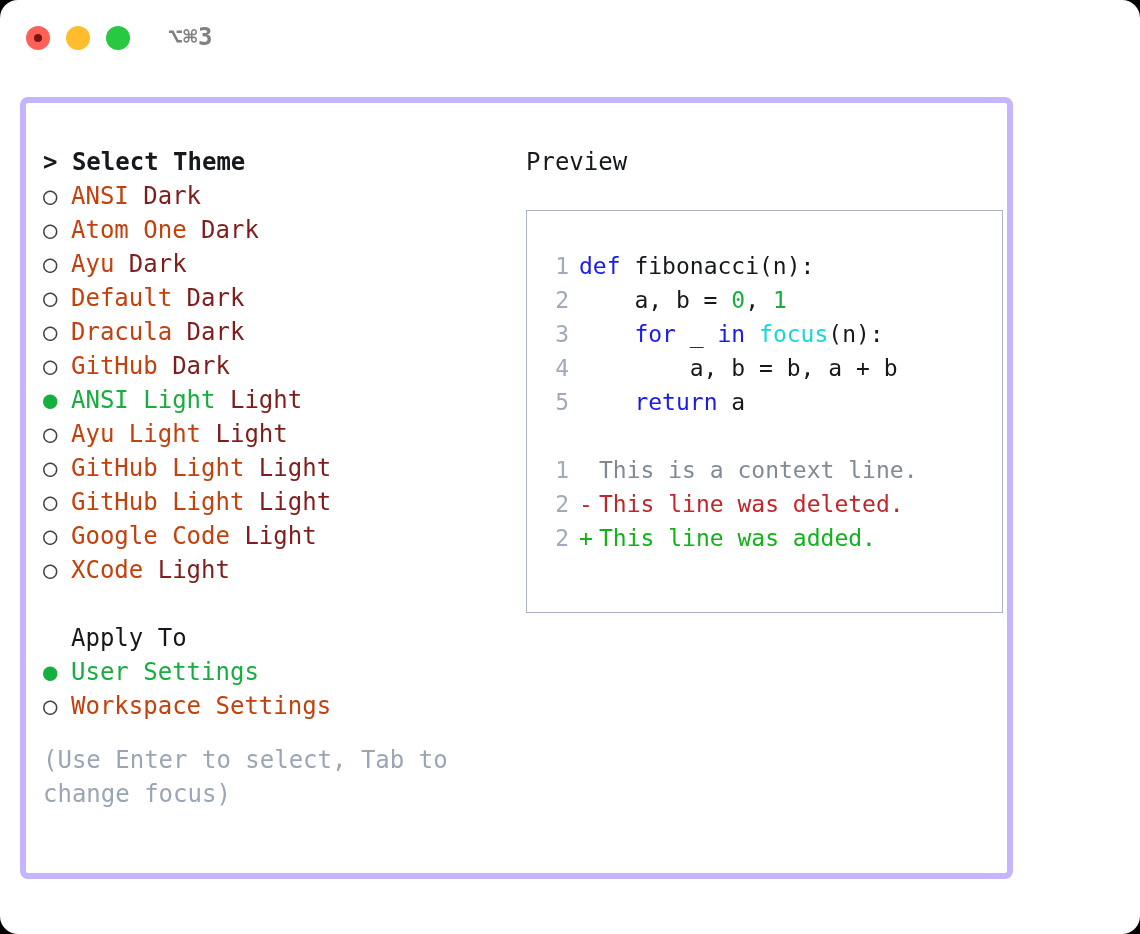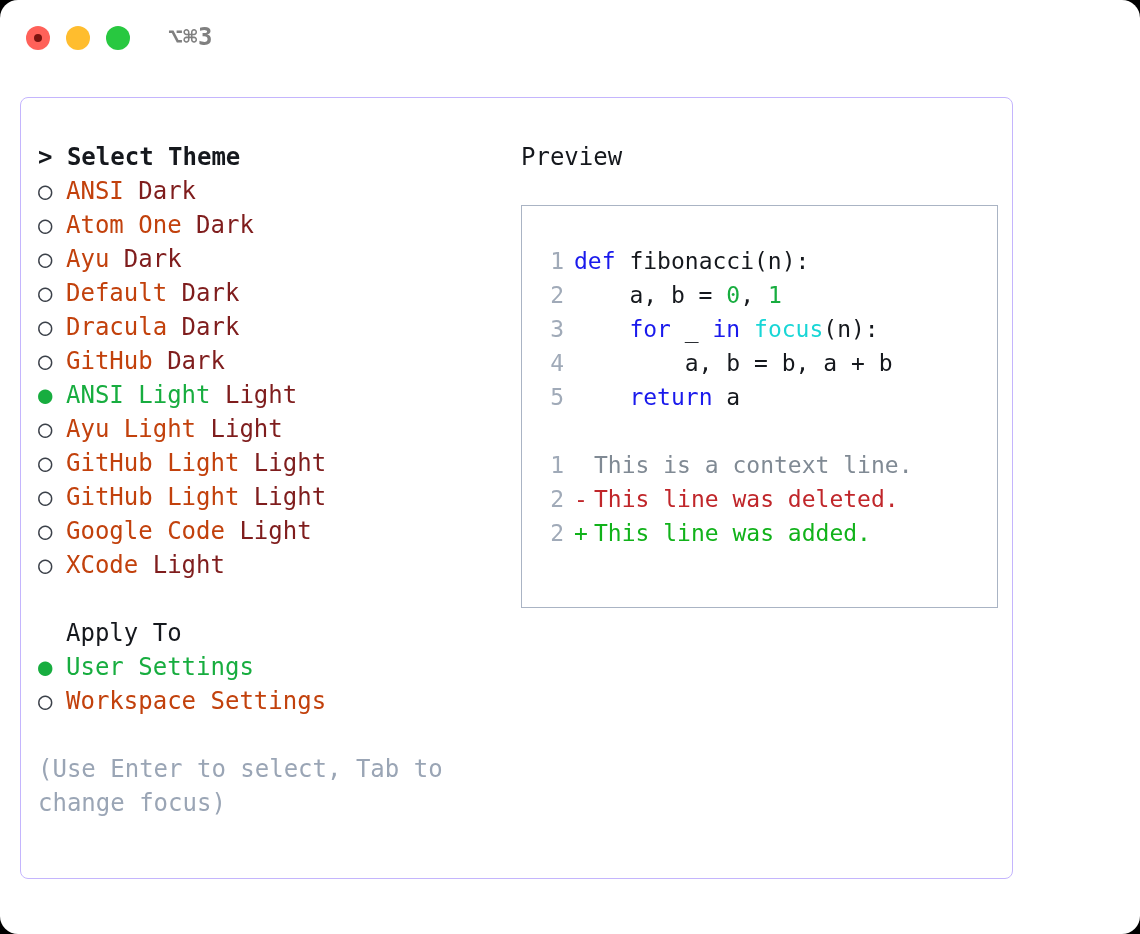--- a/index.html
+++ b/index.html
@@ -63,21 +63,21 @@
     white-space: pre;
   }
 
   
   .panel {
     position: absolute;
     left: 20px;
     top: 97px;
     width: 993px;
     height: 782px;
-    border: 1px solid #c4b5fd;
+    border: 6px solid #c4b5fd;
     border-radius: 8px;
     box-sizing: border-box;
     background: #ffffff;
   }
 
   .columns {
     position: absolute;
     left: 0; top: 0;
     width: 100%;
     height: 100%;
@@ -120,21 +120,21 @@
 
   .apply-head {
     font-size: 24px;
     line-height: 34px;
     color: #15181d;
     padding-left: 28px;
     white-space: pre;
   }
 
   .hint {
-    margin-top: 34px;
+    margin-top: 20px;
     font-size: 24px;
     line-height: 34px;
     color: #9aa5b5;
     width: 410px;
   }
 
   
   .right-col {
     position: absolute;
     left: 480px;

